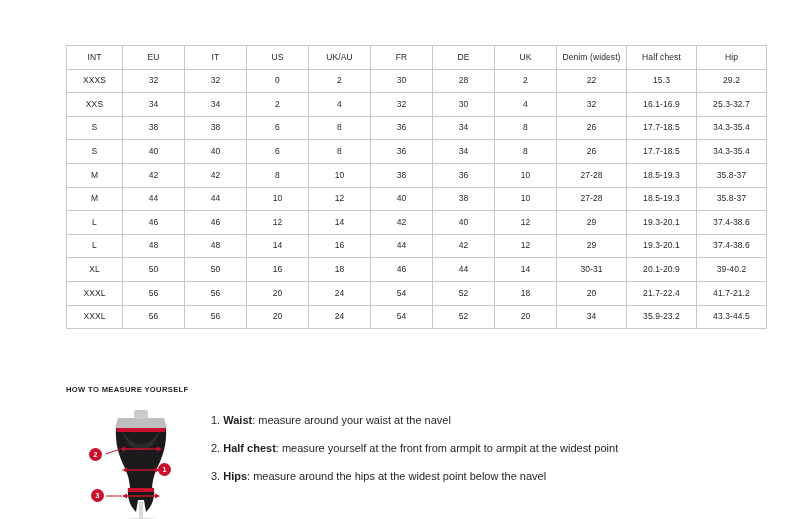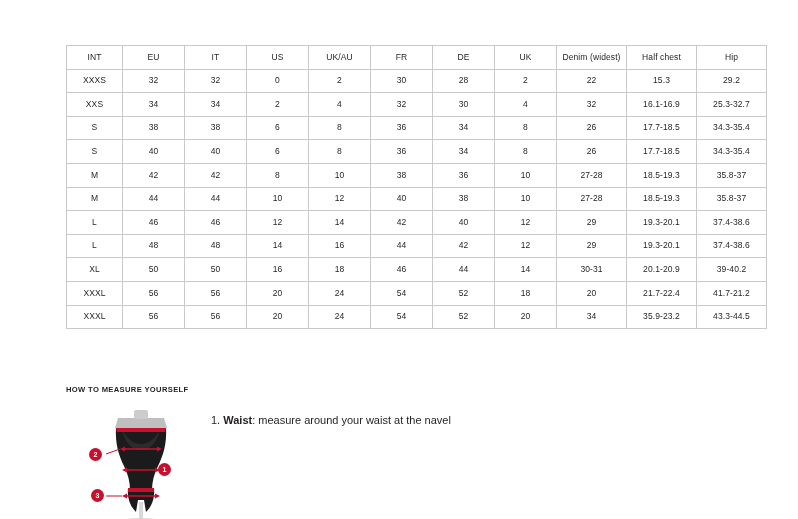--- a/index.html
+++ b/index.html
@@ -345,18 +345,26 @@
         <div class="badge badge-1">1</div>
         <div class="badge badge-2">2</div>
         <div class="badge badge-3">3</div>
       </div>
 
       <div class="notes">
         <div class="note">
           <span>1.</span>
           <b>Waist</b><span>: measure around your waist at the navel</span>
         </div>
+        <div class="note">
+          <span>2.</span>
+          <b>Half chest</b><span>: measure yourself at the front from armpit to armpit at the widest point</span>
+        </div>
+        <div class="note">
+          <span>3.</span>
+          <b>Hips</b><span>: measure around the hips at the widest point below the navel</span>
+        </div>
       </div>
 
     </div>
   </div>
 
 </div>
 
 </body></html>

